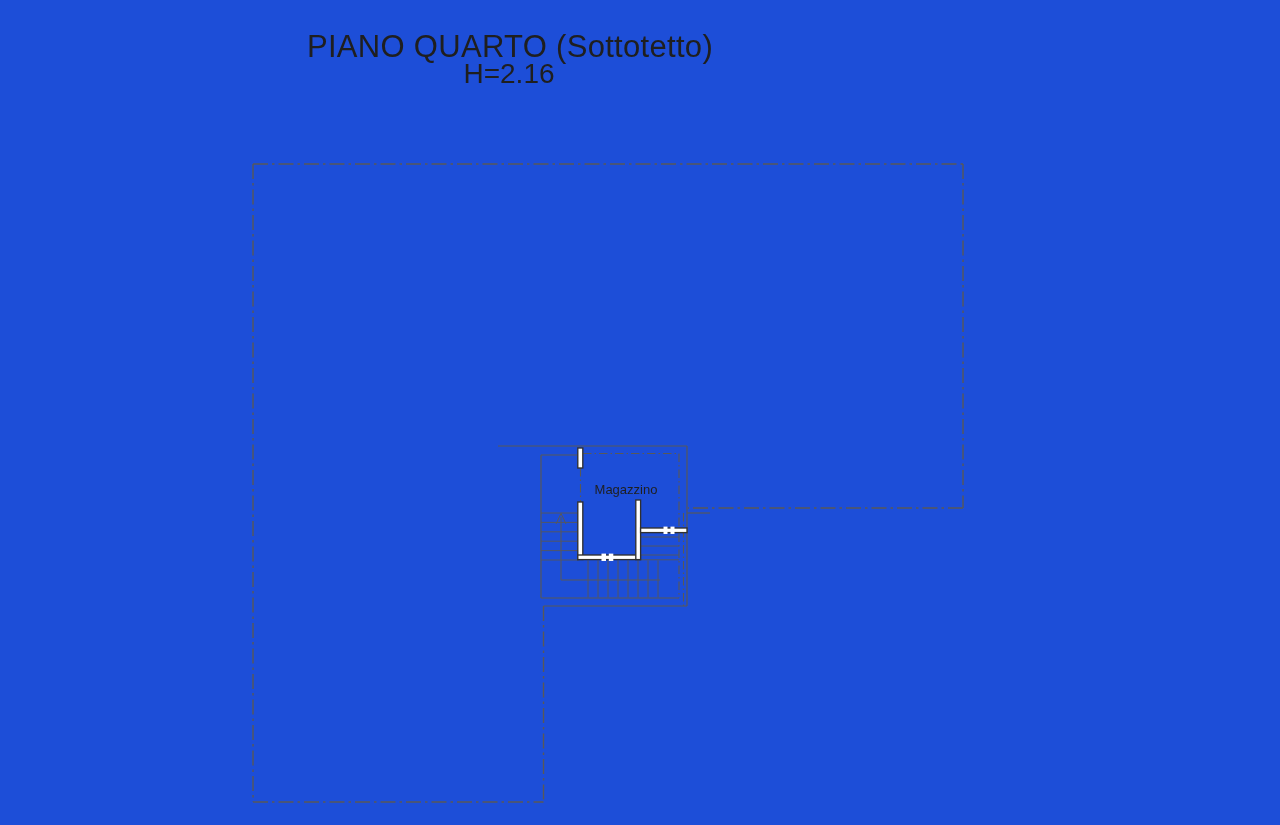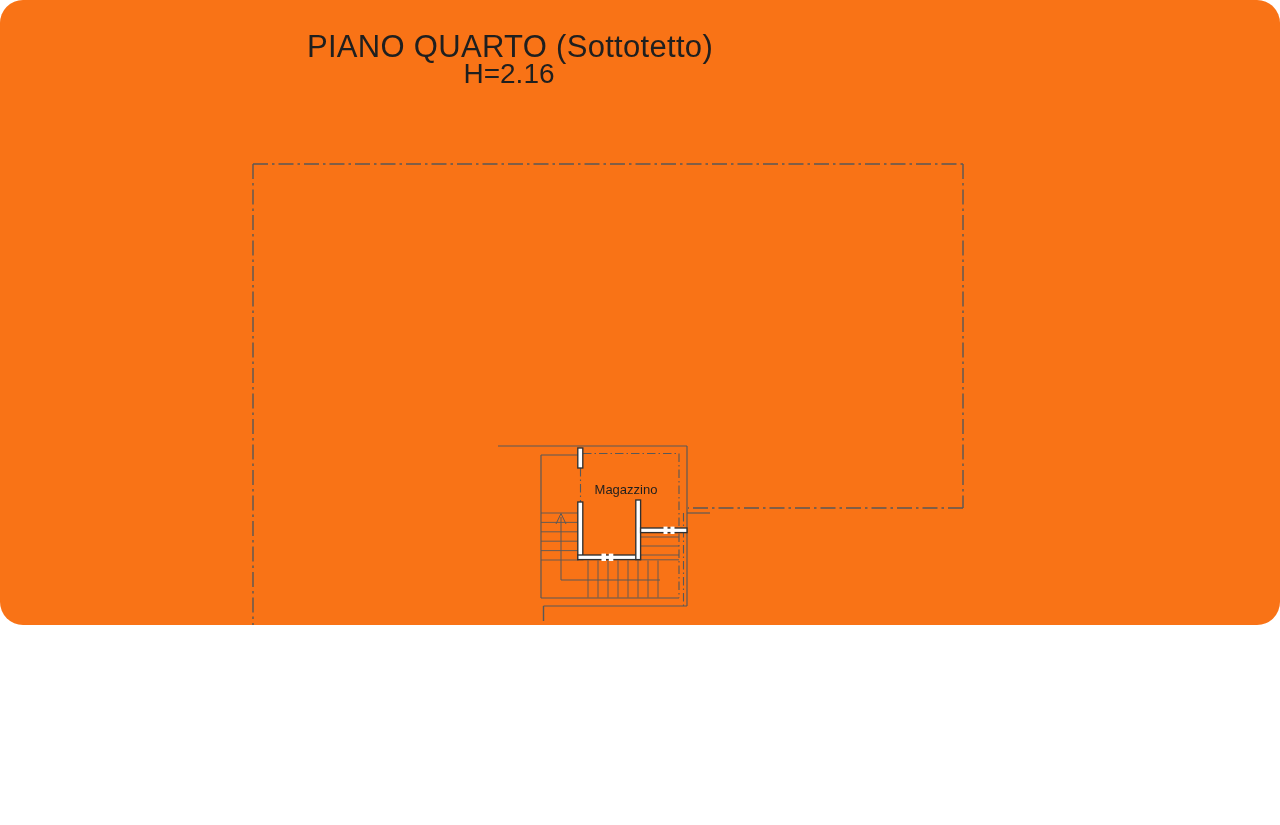--- a/index.html
+++ b/index.html
@@ -3,25 +3,24 @@
 <meta charset="utf-8">
 <style>
   html, body {
     margin: 0;
     padding: 0;
     background: #ffffff;
   }
   #stage {
     position: relative;
     width: 1280px;
-    height: 625px;
-    background: #f97316;
+    height: 825px;
+    background: #1d4ed8;
     overflow: hidden;
     font-family: "Liberation Sans", sans-serif;
-    border-radius: 23px;
   }
   svg {
     position: absolute;
     inset: 0;
     display: block;
   }
   .title-text {
     font-family: "Liberation Sans", sans-serif;
     font-size: 31px;
     letter-spacing: 0.3px;

